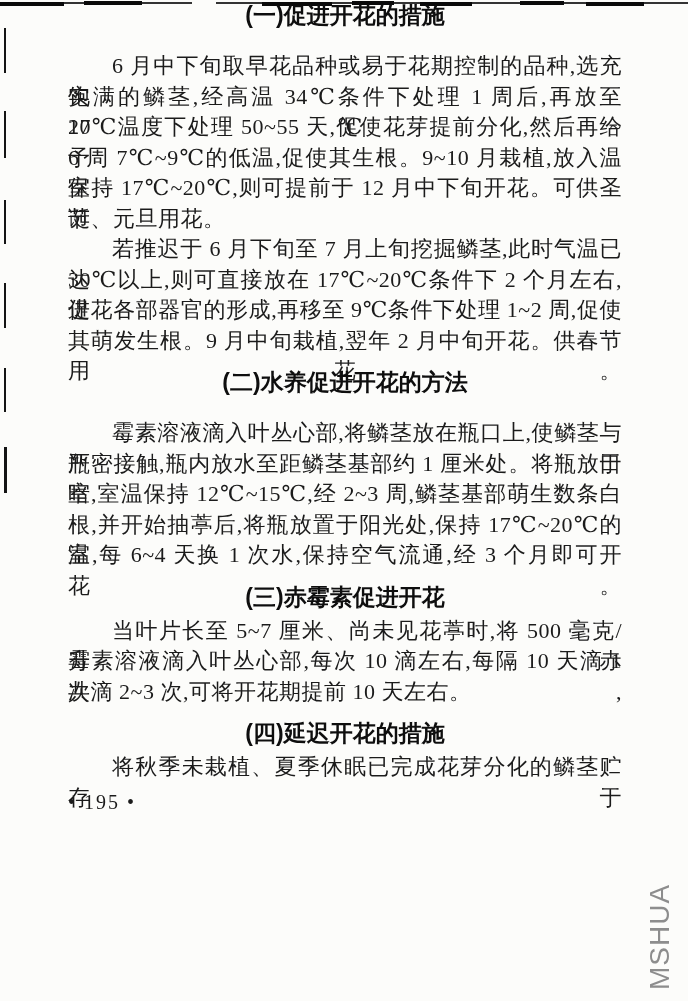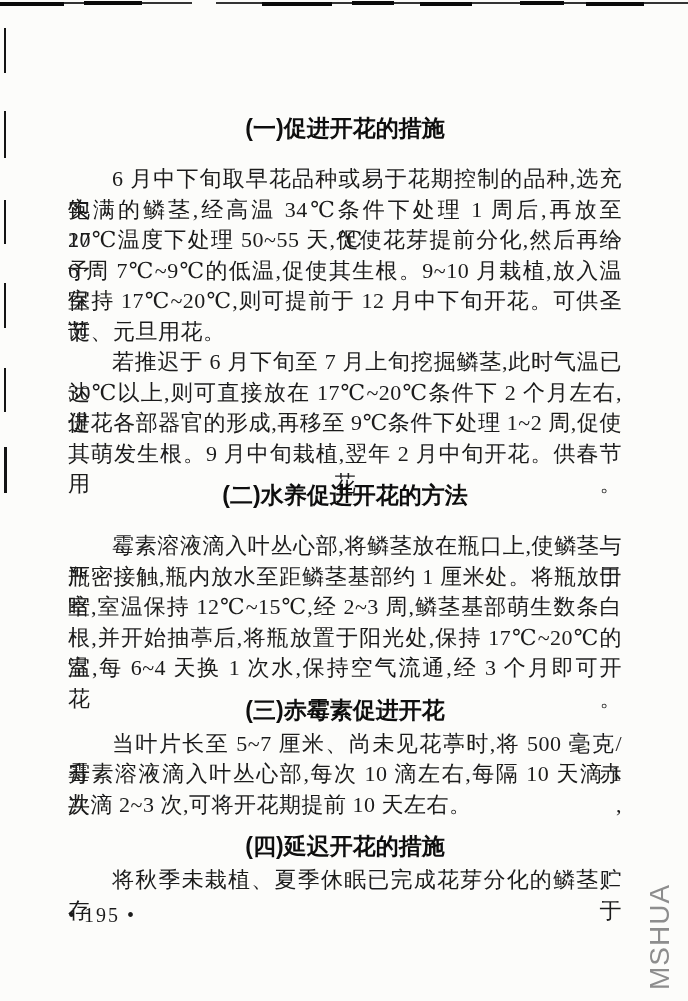--- a/index.html
+++ b/index.html
@@ -30,21 +30,21 @@
   .ld5{top:368px;height:44px;}
   .ld6{top:447px;height:46px;width:3px;}
   
   .content{position:absolute;left:68px;top:0;width:554px;}
   .sec-heading{
     margin:0;height:30px;line-height:30px;
     text-align:center;
     font-family:"Liberation Sans","DejaVu Sans",sans-serif;
     font-weight:700;font-size:23px;color:#0e0e0e;
   }
-  .h1{margin-top:113px;}
+  .h1{}
   .h2{margin-top:11px;}
   .h3{margin-top:11px;}
   .h4{margin-top:11px;}
   .para{margin:0;}
   .para.after-heading{margin-top:21px;}
   .para.after-heading-tight{margin-top:4px;}
   .line{
     display:block;height:30.5px;line-height:30.5px;
     font-size:22px;font-weight:500;letter-spacing:.5px;
     white-space:nowrap;

